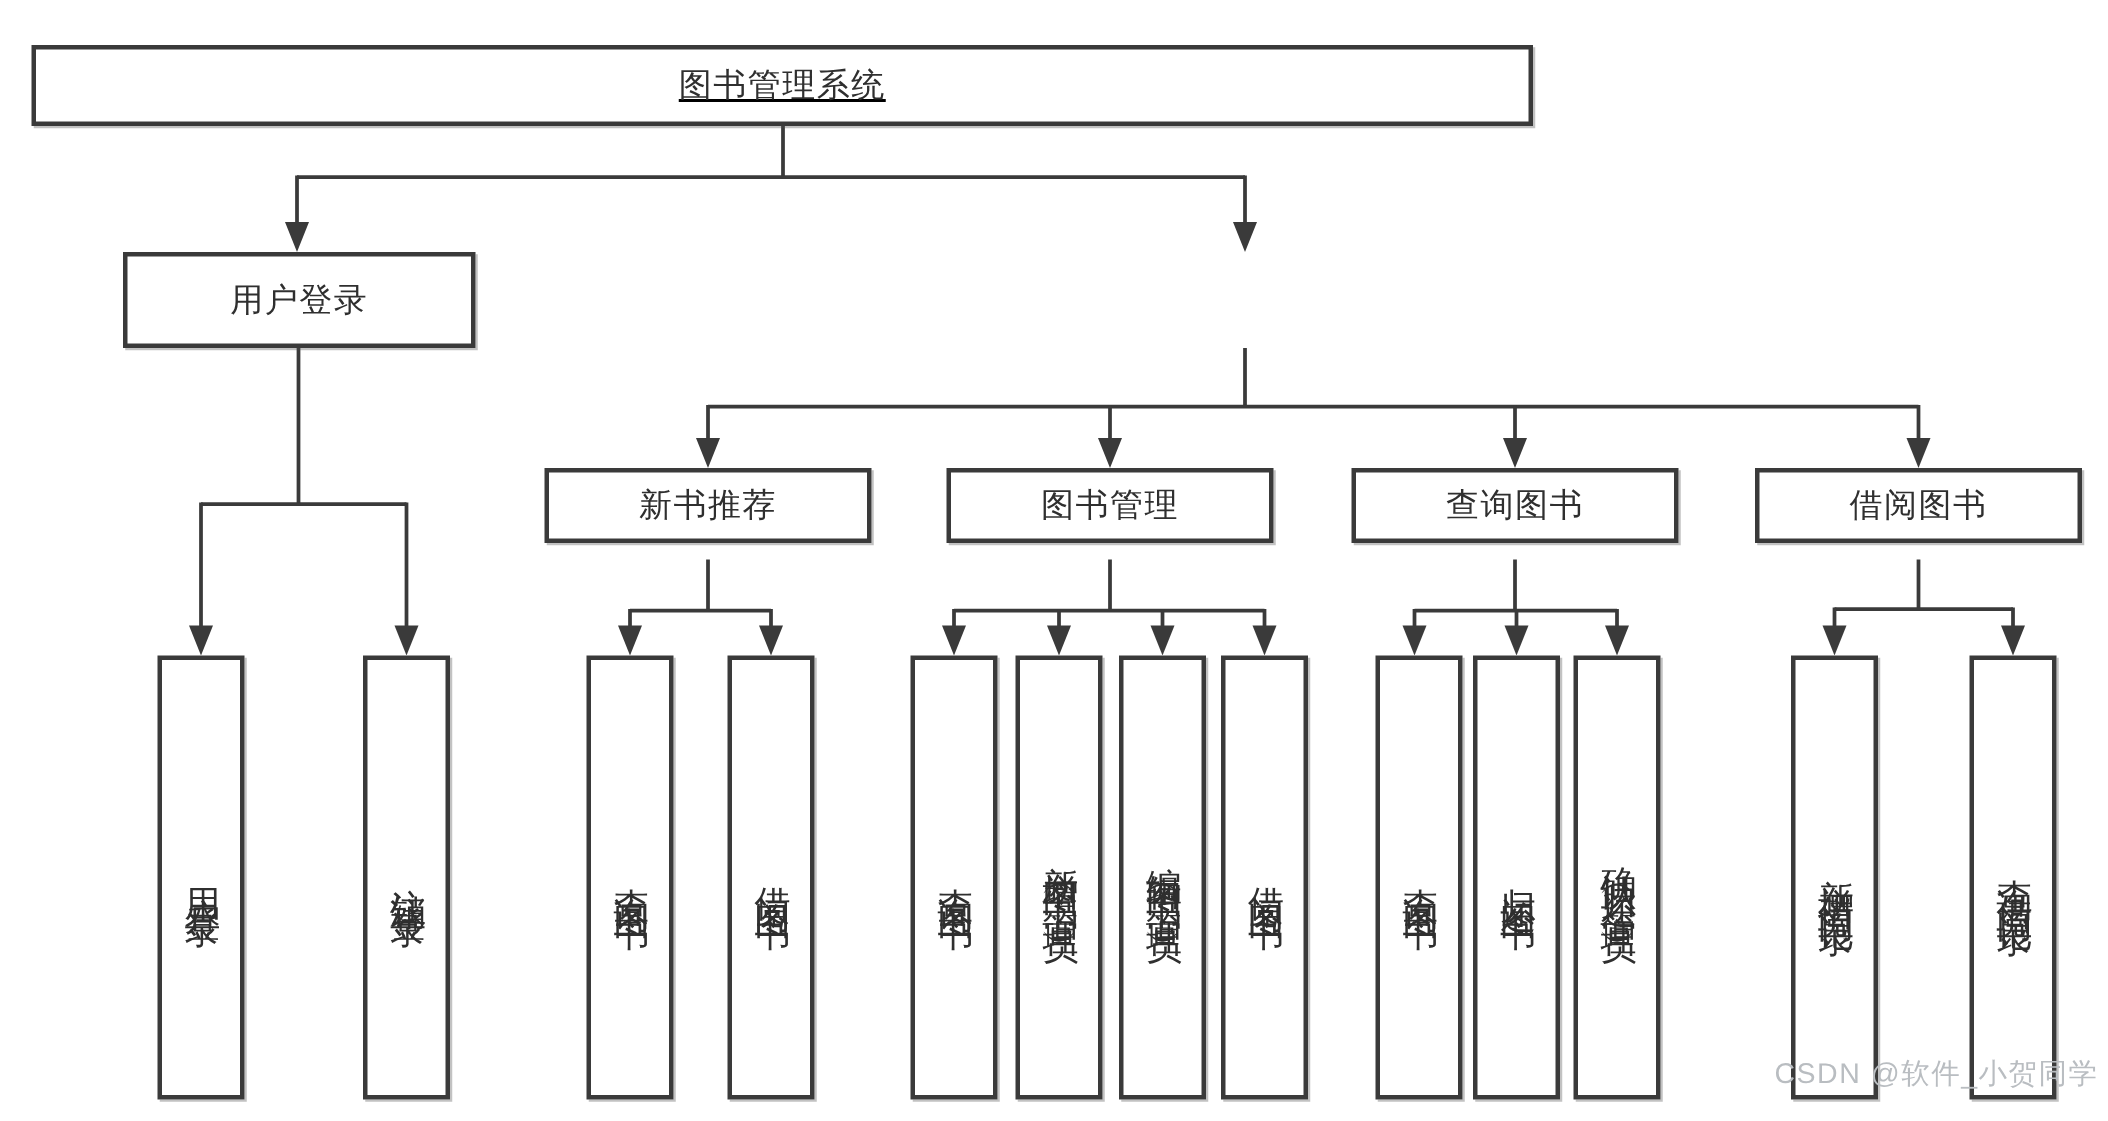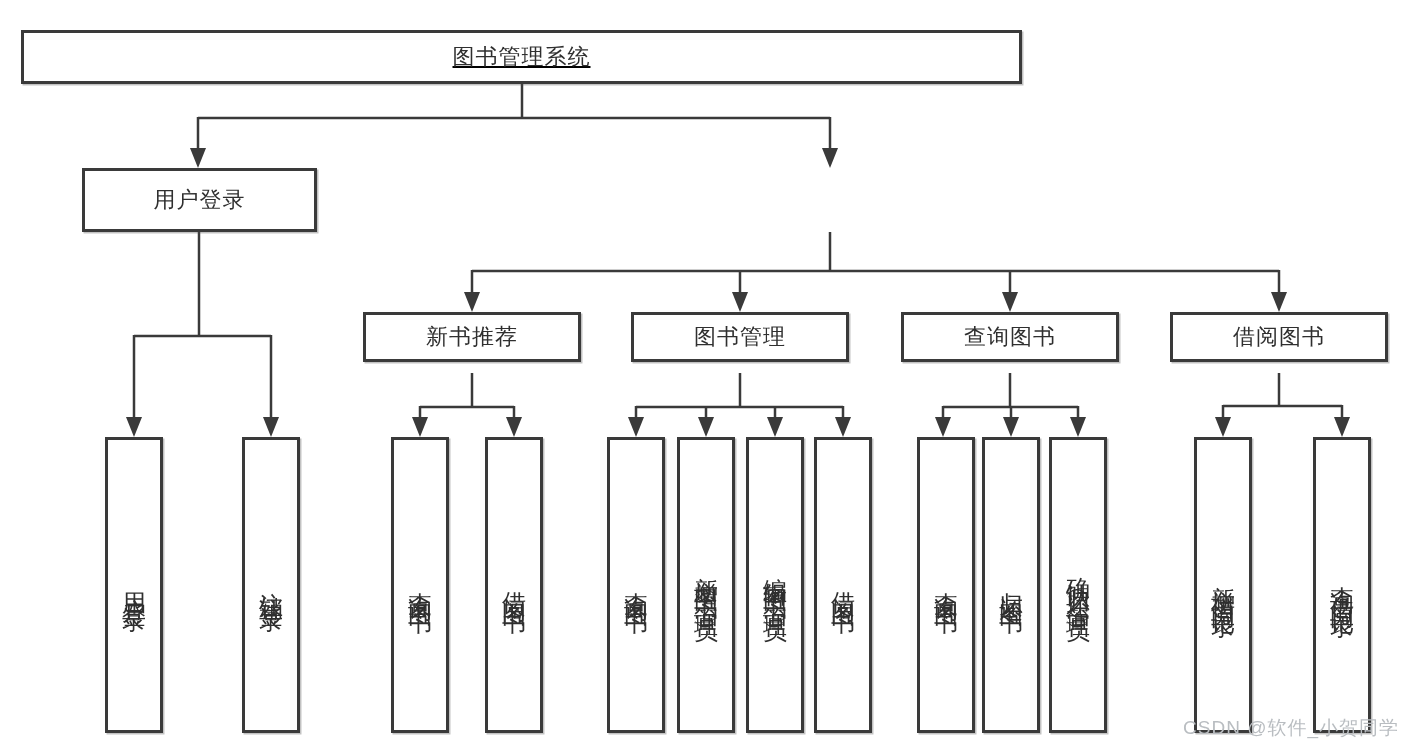--- a/index.html
+++ b/index.html
@@ -38,21 +38,21 @@
   }
   .vlabel{
     writing-mode:vertical-rl;
     text-orientation:mixed;
     font-size:24px;line-height:1;
     letter-spacing:6px;
     color:var(--text);
     white-space:nowrap;
   }
   .watermark{
-    position:absolute;right:6px;bottom:6px;
+    position:absolute;right:6px;bottom:18px;
     font-size:19px;color:var(--watermark);
     letter-spacing:1px;
   }
 </style>
 </head>
 <body>
 
 <div class="stage">
 
   <svg class="connectors" viewBox="0 0 1405 747" xmlns="http://www.w3.org/2000/svg">

